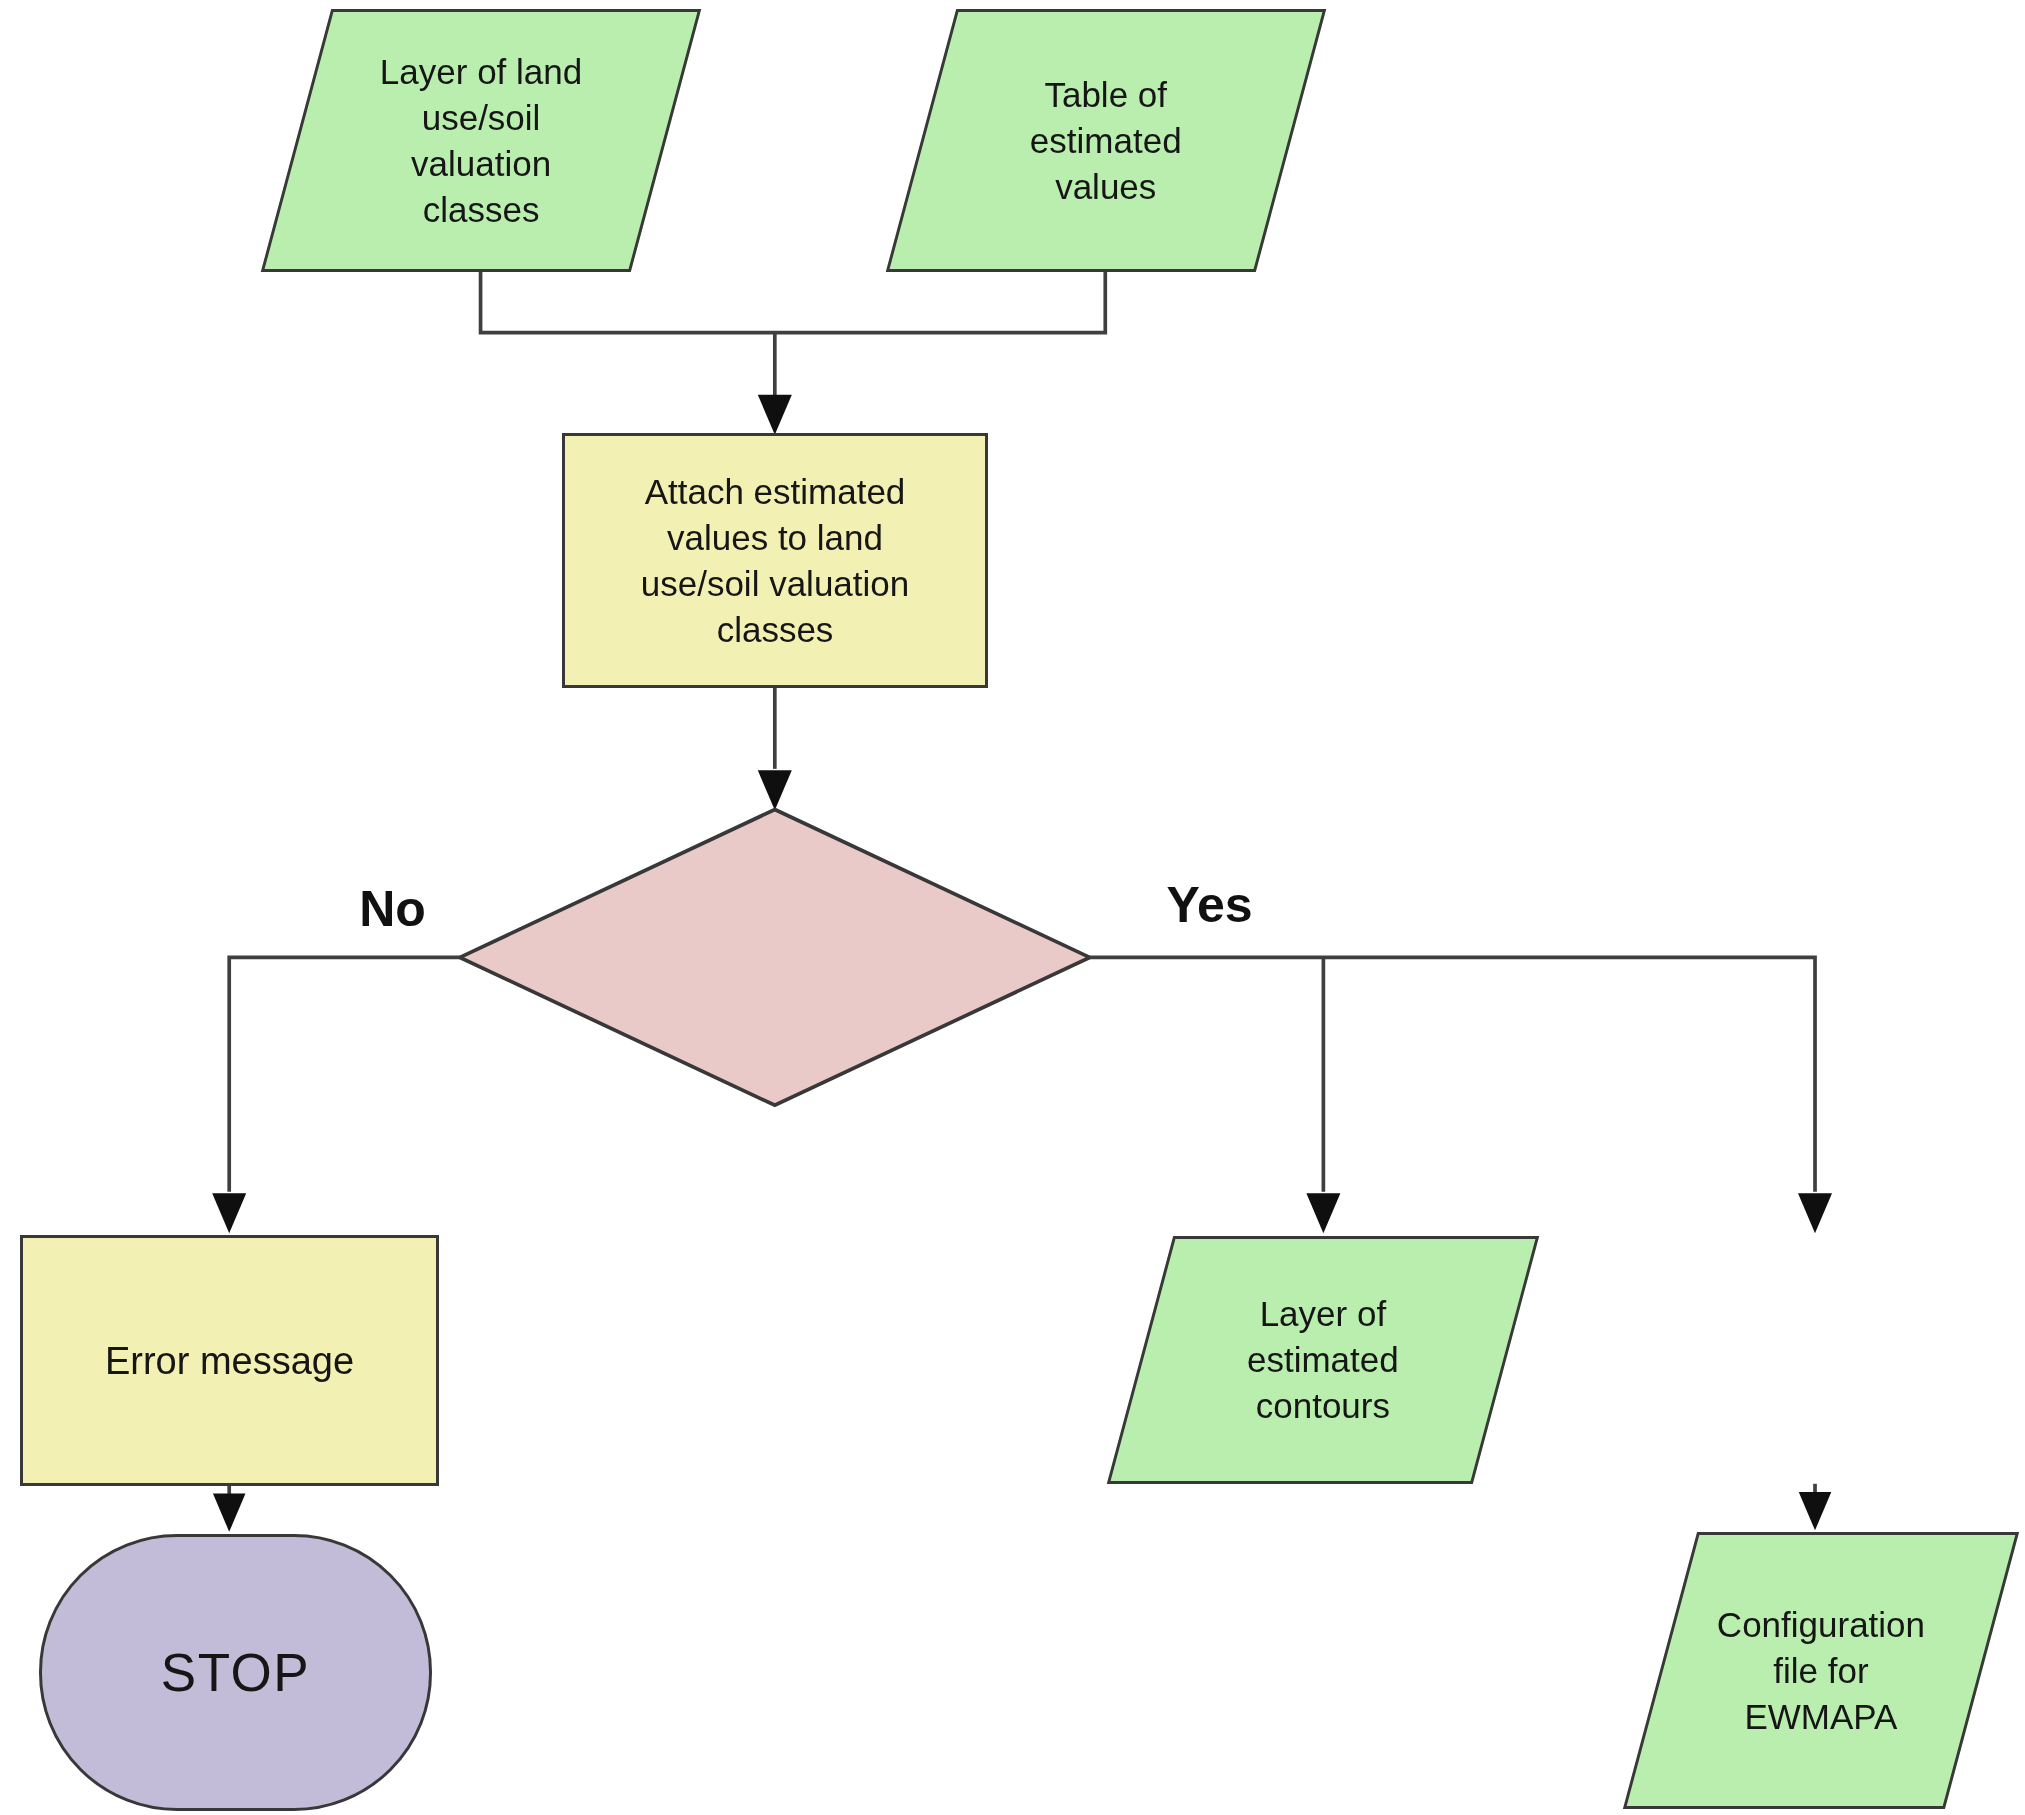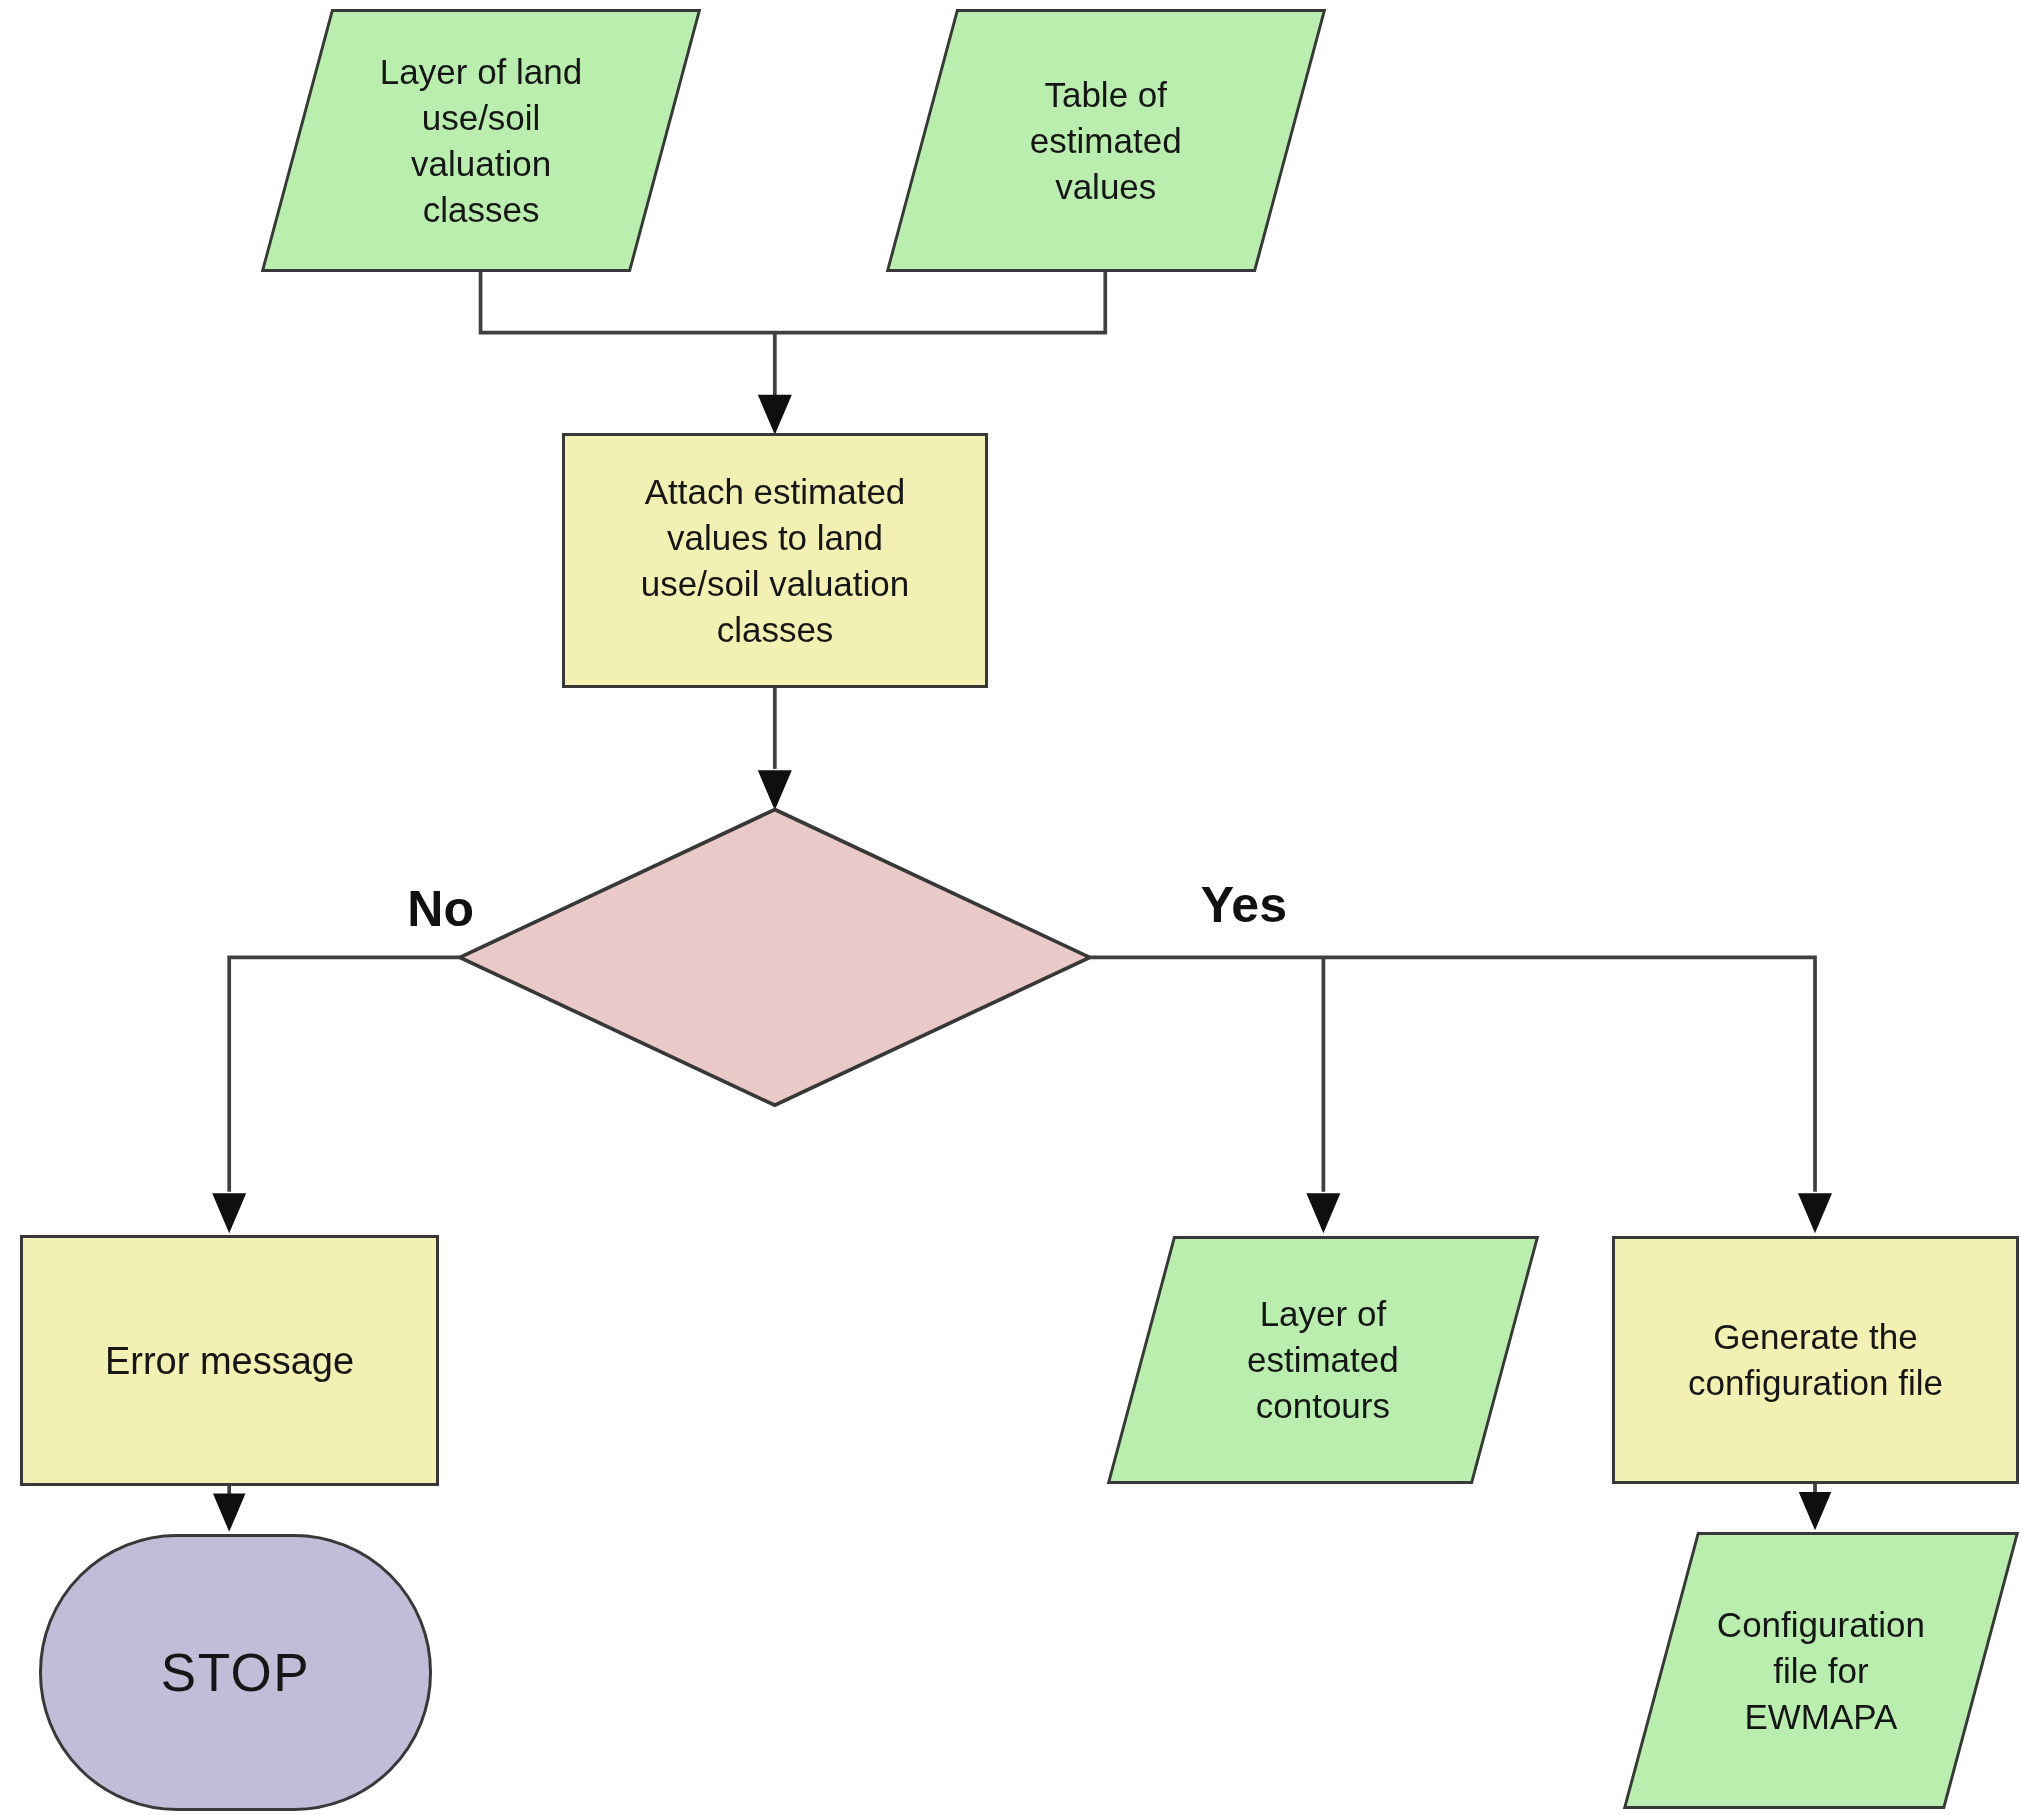--- a/index.html
+++ b/index.html
@@ -52,21 +52,21 @@
     border-radius: 138px;
   }
   .decision-label {
     position: absolute;
     text-align: center;
   }
   .edge-label {
     position: absolute;
     font-size: 50px;
     font-weight: bold;
-    text-align: right;
+    text-align: center;
     color: #111111;
   }
   
   .n-layer-land   { left: 296px;  top: 9px;   width: 370px; height: 263px; }
   .n-table-est    { left: 921px; top: 9px;   width: 370px; height: 263px; }
   .n-attach       { left: 562px;  top: 433px;  width: 426px; height: 255px; }
   .n-decision-txt { left: 479px;  top: 889px; width: 591px; }
   .n-error        { left: 20px;   top: 1235px; width: 419px; height: 251px; justify-content: center; }
   .n-error .txt   { font-size: 38px; }
   .n-stop         { left: 39px;   top: 1534px; width: 393px; height: 277px; }
@@ -142,24 +142,20 @@
   <div class="shape terminator n-stop">
     <div class="txt">STOP</div>
   </div>
 
   <div class="shape parallelogram n-contours">
     <div class="txt">Layer of
 estimated
 contours</div>
   </div>
 
-  <div class="shape process n-generate">
-    <div class="txt">Generate the
-configuration file</div>
-  </div>
 
   <div class="shape parallelogram n-config">
     <div class="txt">Configuration
 file for
 EWMAPA</div>
   </div>
 
 </div>
 
 

